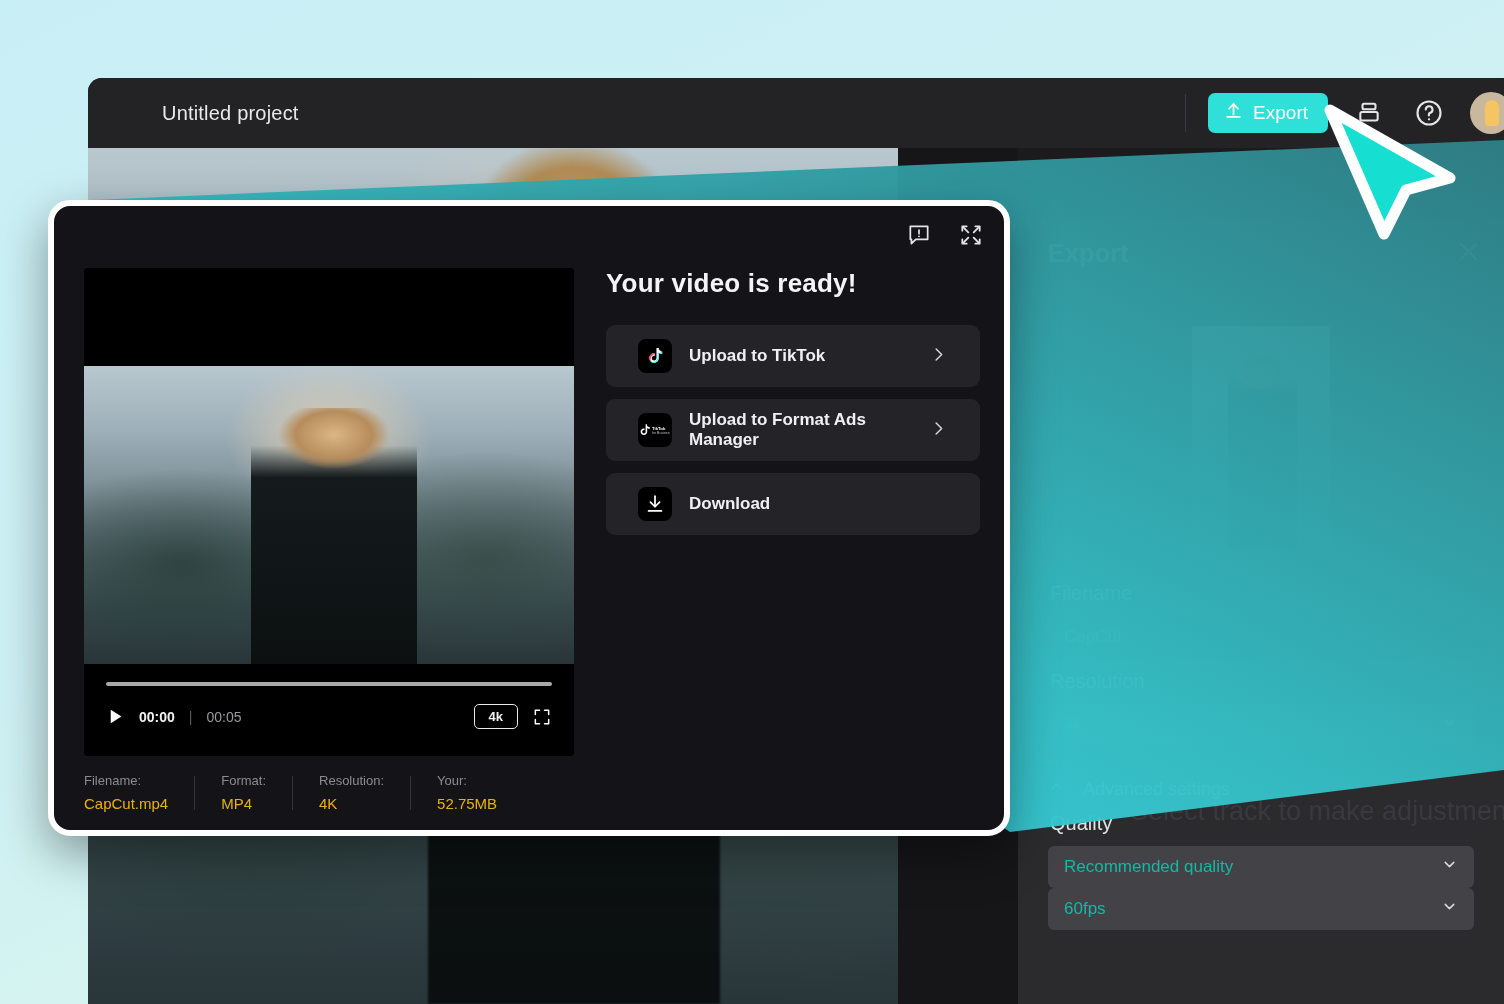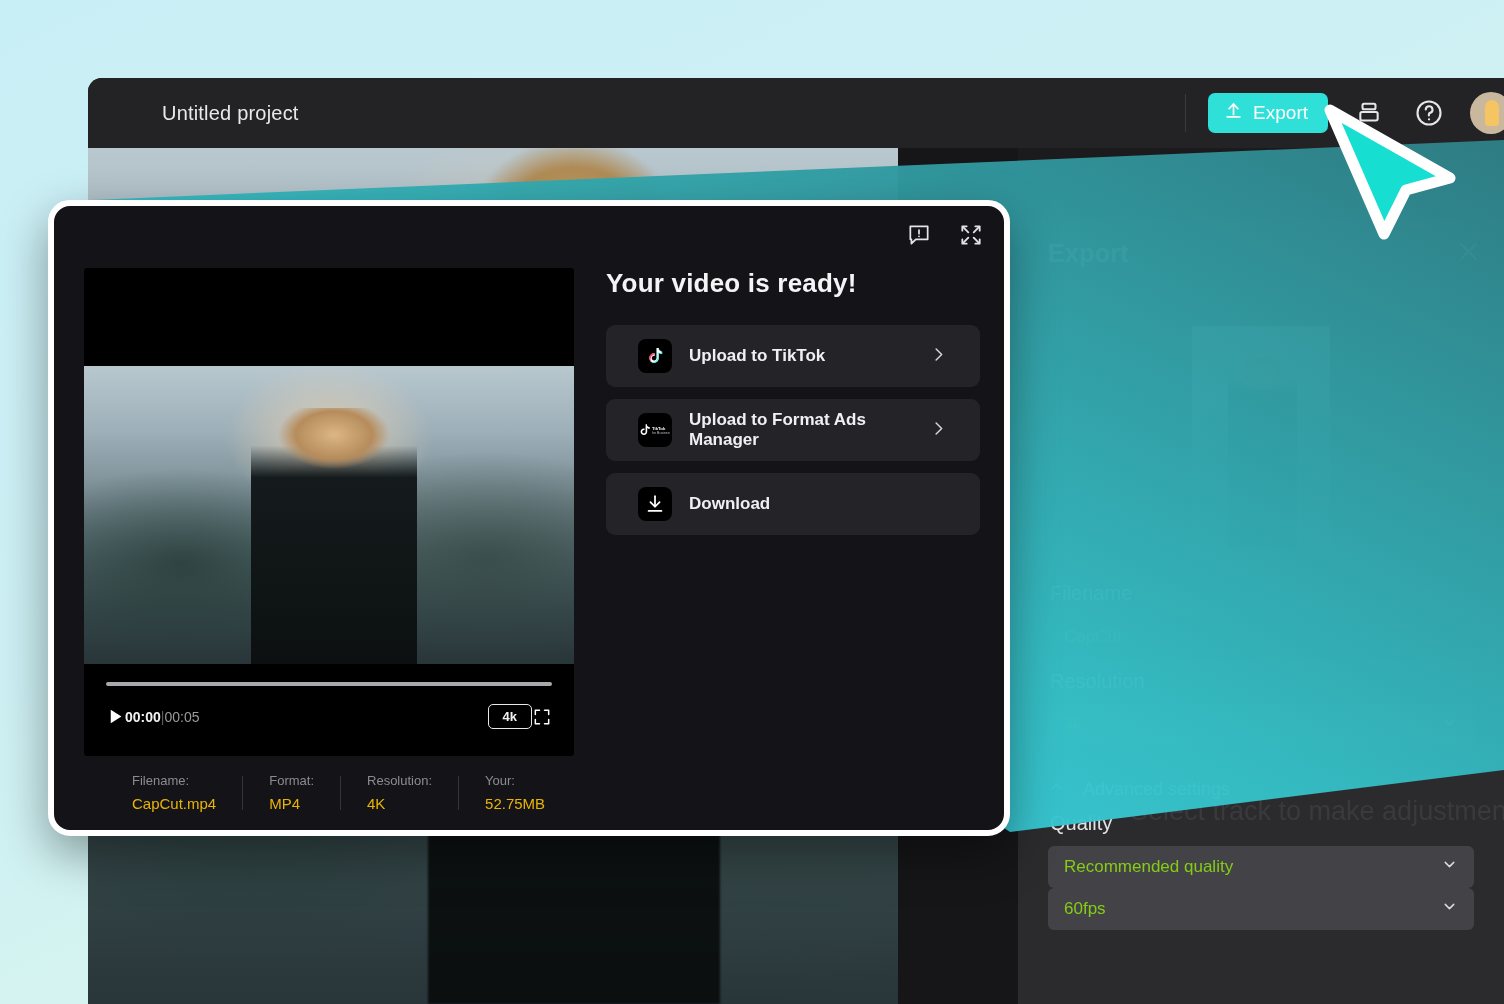--- a/index.html
+++ b/index.html
@@ -172,21 +172,21 @@
     padding: 0 16px;
     font-size: 17px;
     cursor: pointer;
   }
   .input-box {
     background: #202023;
     color: #9b9ba0;
   }
   .select-box {
     background: #434347;
-    color: #84cc16;
+    color: #14b8a6;
     justify-content: space-between;
   }
   #advanced-toggle {
     display: flex; align-items: center; gap: 18px;
     color: #ebebee;
     font-size: 18px;
     margin-top: 32px;
     cursor: pointer;
   }
 
@@ -245,21 +245,21 @@
     width: 100%; height: 92px;
     background: #000;
   }
   #progress-track {
     position: absolute; left: 22px; right: 22px; top: 18px;
     height: 4px; border-radius: 2px; background: #a9a9ad;
     cursor: pointer;
   }
   #controls-row {
     position: absolute; left: 22px; right: 22px; top: 40px;
-    display: flex; align-items: center; 
+    display: flex; align-items: center; gap: 14px;
   }
   #play-btn { cursor: pointer; display: flex; }
   #time-current { color: #f2f2f4; font-size: 14px; font-weight: bold; }
   #time-sep { color: #5a5a5e; font-size: 14px; }
   #time-total { color: #9a9a9e; font-size: 14px; }
   #quality-badge {
     margin-left: auto;
     border: 1.5px solid #e8e8ea;
     border-radius: 5px;
     color: #f2f2f4;
@@ -302,21 +302,21 @@
     color: #f0f0f2;
     font-size: 17px;
     font-weight: bold;
     margin-left: 17px;
   }
   .action-chevron { margin-left: auto; }
 
   #modal-meta {
     position: absolute;
     left: 30px; bottom: 18px;
-    display: flex; align-items: center; margin-left: 48px;
+    display: flex; align-items: center;
   }
   .meta-item { padding-right: 26px; }
   .meta-key { color: #8b8b90; font-size: 13px; margin-bottom: 7px; }
   .meta-val { color: #eab308; font-size: 15px; }
   .meta-div { width: 1px; height: 34px; background: #34343a; margin-right: 26px; }
 
   
   #cursor-arrow { position: absolute; left: 1322px; top: 104px; z-index: 60; pointer-events: none; }
 </style>
 </head>

